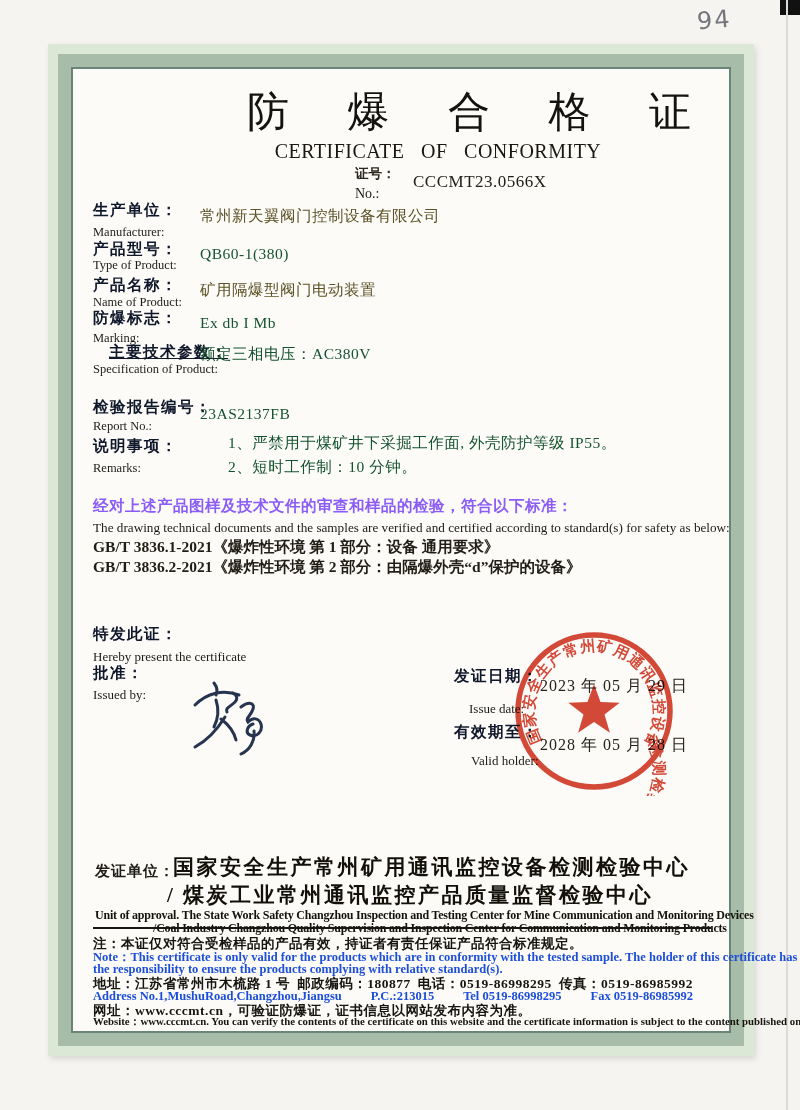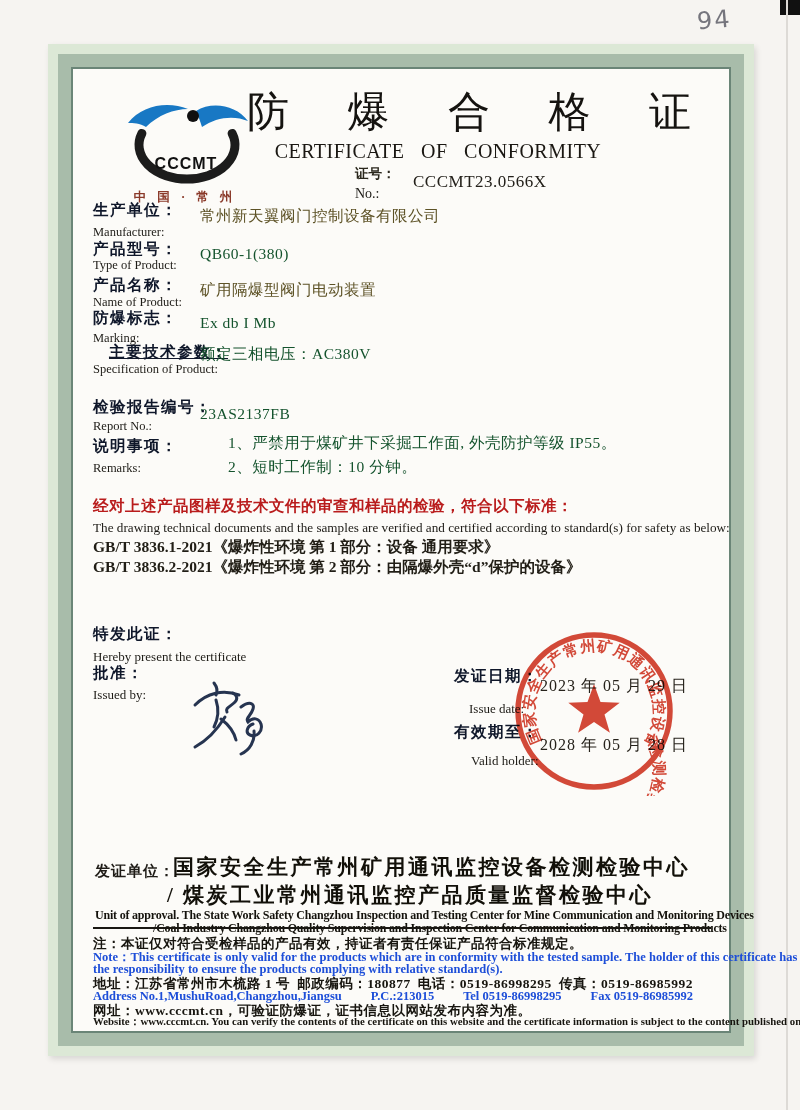--- a/index.html
+++ b/index.html
@@ -36,21 +36,21 @@
   .certno .en { font-size:14px; color:#1c1a15; margin-top:3px; }
   .certno .no { position:absolute; left:58px; top:7px; font-size:17px; color:#23201a; letter-spacing:.5px; white-space:nowrap; }
 
   
   .cn-label { font-size:15.5px; font-weight:bold; color:#0f172a; letter-spacing:1.5px; white-space:nowrap; }
   .en-label { font-size:12.5px; color:#1d1b16; white-space:nowrap; }
   .val { font-size:15.5px; color:#14532d; letter-spacing:.5px; white-space:nowrap; }
   .olive { color:#5d5226; }
 
   
-  .std-intro { font-size:15.5px; font-weight:bold; letter-spacing:.5px; color:#b91c1c; white-space:nowrap; }
+  .std-intro { font-size:15.5px; font-weight:bold; letter-spacing:.5px; color:#8b5cf6; white-space:nowrap; }
   .std-en { font-size:13.2px; color:#1c1a15; white-space:nowrap; }
   .std-item { font-size:15.5px; font-weight:600; color:#211e16; white-space:nowrap; }
 
   
   .sig { left:108px; top:604px; width:95px; height:95px; }
   .stamp { left:436px; top:557px; width:170px; height:170px; mix-blend-mode:multiply; opacity:.92; }
   .date-val { font-size:16px; color:#26221b; letter-spacing:1px; white-space:nowrap; }
 
   
   .appr-label { font-size:15px; font-weight:bold; letter-spacing:1px; white-space:nowrap; }
@@ -69,30 +69,20 @@
 
 <div class="page">
   <div class="scan-corner"></div>
   <div class="scan-edge"></div>
   <div class="hand-number">94</div>
 
   <div class="frame">
     <div class="frame-mid">
       <div class="paper">
 
-        <div class="abs logo-box">
-          <svg width="170" height="94" viewBox="0 0 170 94">
-            <path d="M132.1,40.4 A48,34 0 1 1 41.9,40.4" fill="none" stroke="#1c1c1c" stroke-width="9" stroke-linecap="round"></path>
-            <path d="M28,30 C42,12 68,8 88,16 C74,16 58,22 46,34 C40,30 33,30 28,30 Z" fill="#1878c4"></path>
-            <path d="M96,18 C112,8 136,12 148,28 C134,22 116,24 102,34 C100,28 98,22 96,18 Z" fill="#1878c4"></path>
-            <circle cx="93" cy="23" r="6" fill="#101010"></circle>
-            <text x="86" y="76" text-anchor="middle" font-family="Liberation Sans, sans-serif" font-weight="bold" font-size="16" letter-spacing="1" fill="#111">CCCMT</text>
-          </svg>
-          <div class="logo-region">中 国 · 常 州</div>
-        </div>
 
         <div class="abs title-cn">防 爆 合 格 证</div>
         <div class="abs title-en">CERTIFICATE OF CONFORMITY</div>
 
         <div class="abs certno">
           <div class="cn">证号：</div>
           <div class="en">No.:</div>
           <div class="no">CCCMT23.0566X</div>
         </div>
 

